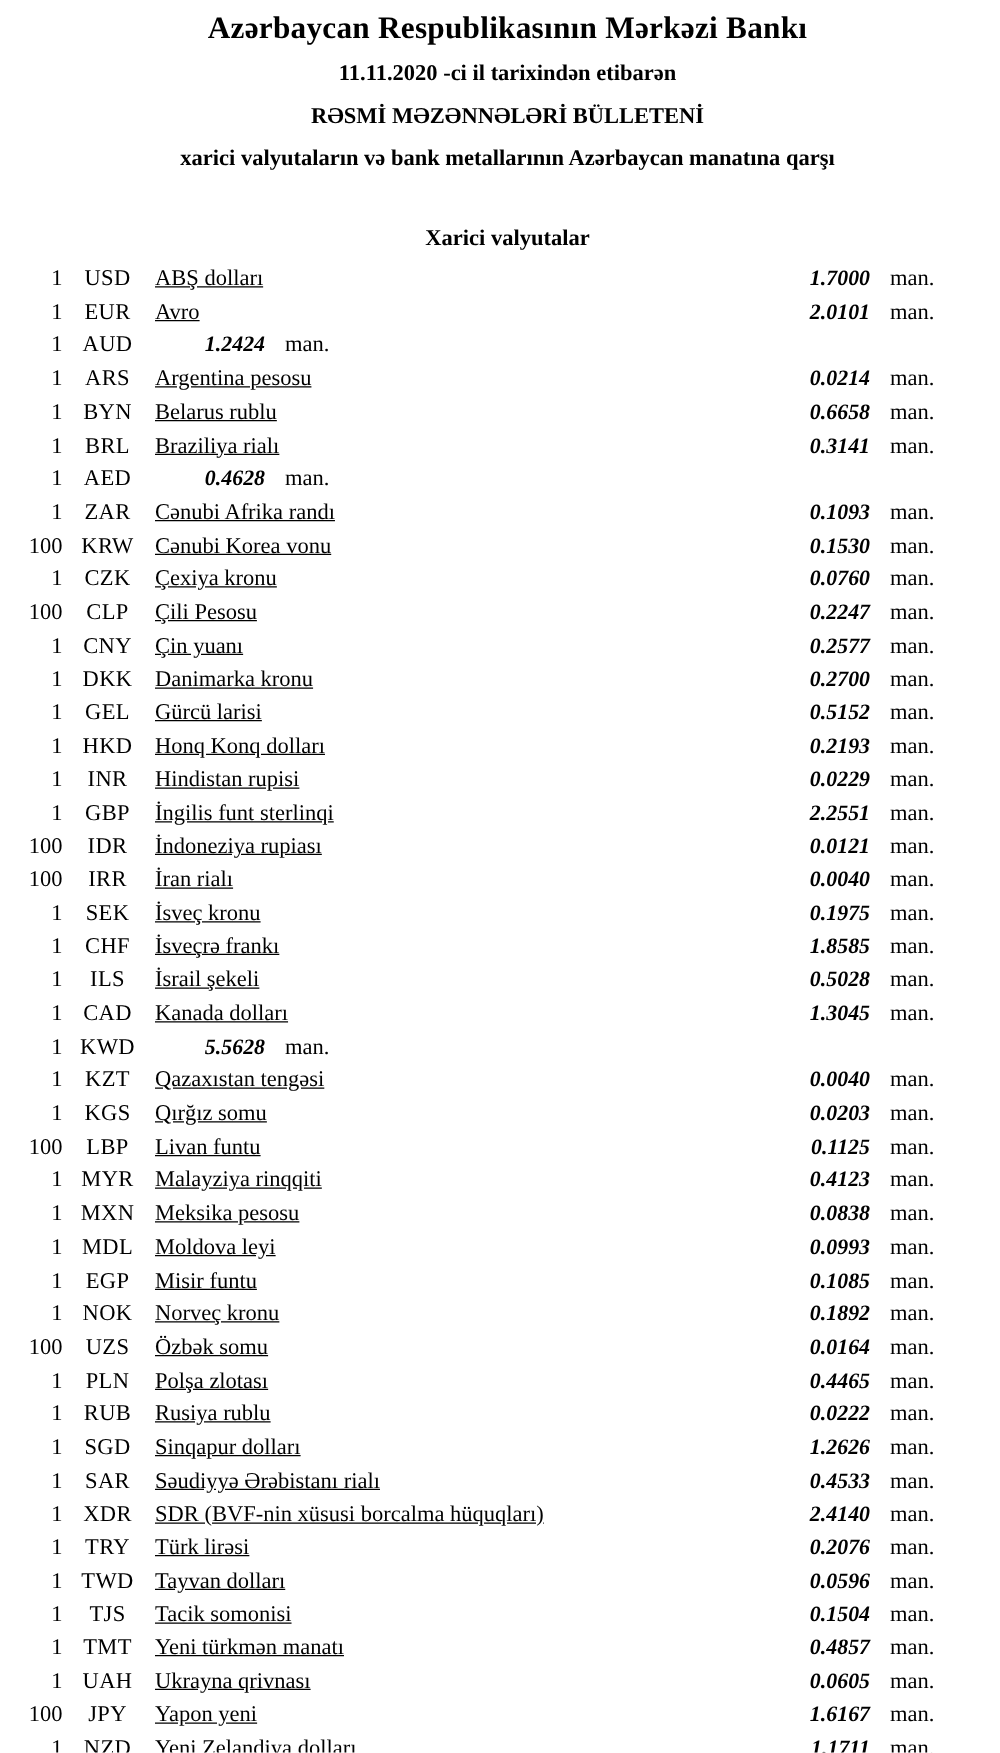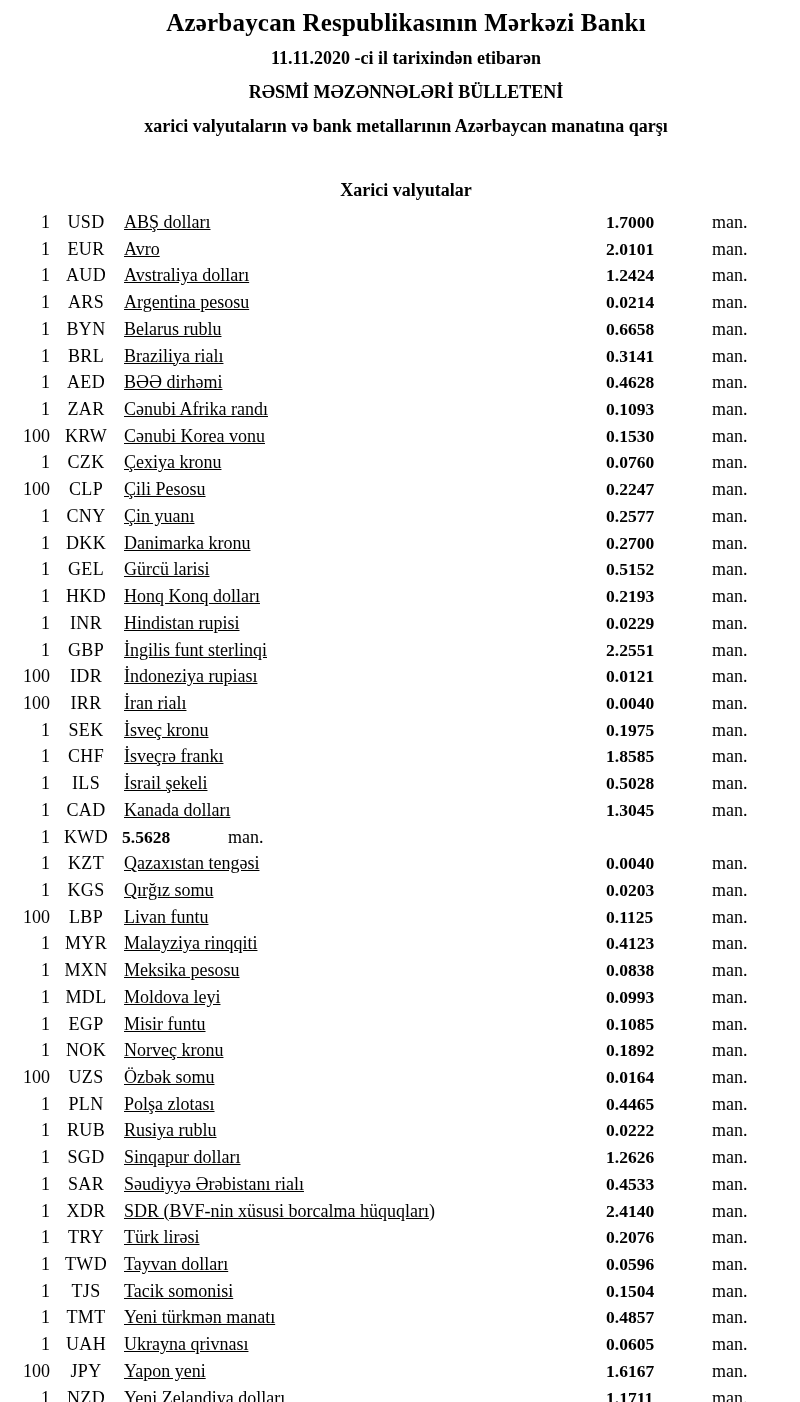--- a/index.html
+++ b/index.html
@@ -64,23 +64,24 @@
   }
   .col-name {
     flex: 1 1 auto;
     padding-left: 2px;
     white-space: nowrap;
     overflow: hidden;
     text-decoration: underline;
   }
   .col-rate {
     width: 90px;
-    text-align: left;
+    text-align: right;
     flex: 0 0 auto;
     font-weight: bold;
+    font-style: italic;
     font-size: 17.5px;
   }
   .col-unit {
     width: 61px;
     padding-left: 16px;
     flex: 0 0 auto;
     box-sizing: content-box;
   }
 </style>
 </head>
@@ -108,21 +109,20 @@
     <span class="col-qty">1</span>
     <span class="col-code">EUR</span>
     <span class="col-name">Avro</span>
     <span class="col-rate">2.0101</span>
     <span class="col-unit">man.</span>
   </div>
 
   <div class="rate-row">
     <span class="col-qty">1</span>
     <span class="col-code">AUD</span>
-    <span class="col-name">Avstraliya dolları</span>
     <span class="col-rate">1.2424</span>
     <span class="col-unit">man.</span>
   </div>
 
   <div class="rate-row">
     <span class="col-qty">1</span>
     <span class="col-code">ARS</span>
     <span class="col-name">Argentina pesosu</span>
     <span class="col-rate">0.0214</span>
     <span class="col-unit">man.</span>
@@ -140,21 +140,20 @@
     <span class="col-qty">1</span>
     <span class="col-code">BRL</span>
     <span class="col-name">Braziliya rialı</span>
     <span class="col-rate">0.3141</span>
     <span class="col-unit">man.</span>
   </div>
 
   <div class="rate-row">
     <span class="col-qty">1</span>
     <span class="col-code">AED</span>
-    <span class="col-name">BƏƏ dirhəmi</span>
     <span class="col-rate">0.4628</span>
     <span class="col-unit">man.</span>
   </div>
 
   <div class="rate-row">
     <span class="col-qty">1</span>
     <span class="col-code">ZAR</span>
     <span class="col-name">Cənubi Afrika randı</span>
     <span class="col-rate">0.1093</span>
     <span class="col-unit">man.</span>

